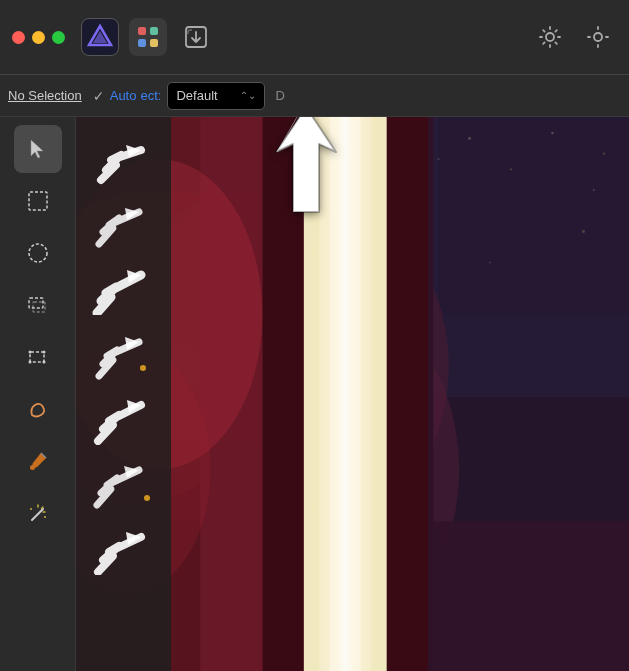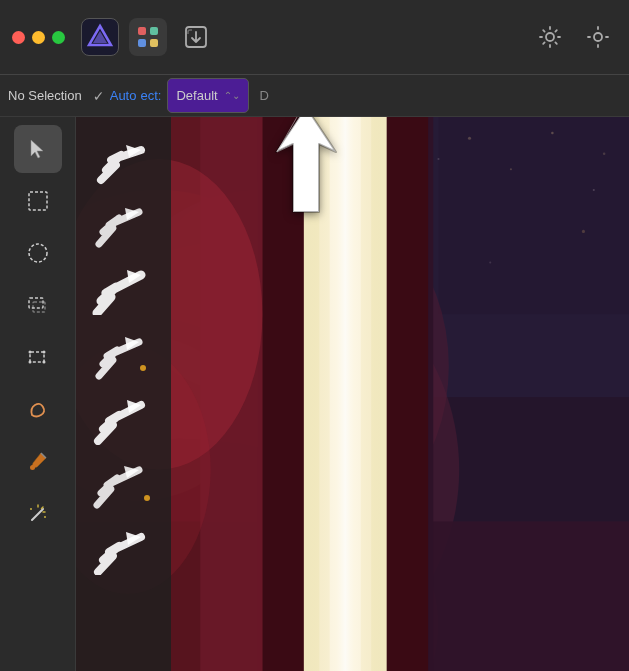--- a/index.html
+++ b/index.html
@@ -77,20 +77,21 @@
       border-bottom: 1px solid #3a3a3a;
       position: relative;
       z-index: 10;
     }
 
     .toolbar-label {
       color: #ccc;
       font-size: 13px;
       font-weight: 500;
       white-space: nowrap;
+      text-decoration: underline;
     }
 
     .toolbar-checkbox-group {
       display: flex;
       align-items: center;
       gap: 4px;
       margin-left: 4px;
     }
 
     .toolbar-checkbox {
@@ -106,29 +107,29 @@
     }
 
     .toolbar-text {
       color: #3b82f6;
       font-size: 13px;
     }
 
     .toolbar-dropdown {
       display: flex;
       align-items: center;
-      background: #4c1d95;
+      background: #000000;
       border: 1px solid #555;
       border-radius: 5px;
       padding: 3px 8px;
       color: #ccc;
       font-size: 13px;
-      gap: 6px;
+      gap: 22px;
       cursor: pointer;
-      height: 35px;
+      height: 28px;
     }
 
     .dropdown-arrows {
       font-size: 10px;
       color: #888;
     }
 
     .toolbar-end-text {
       color: #888;
       font-size: 13px;

